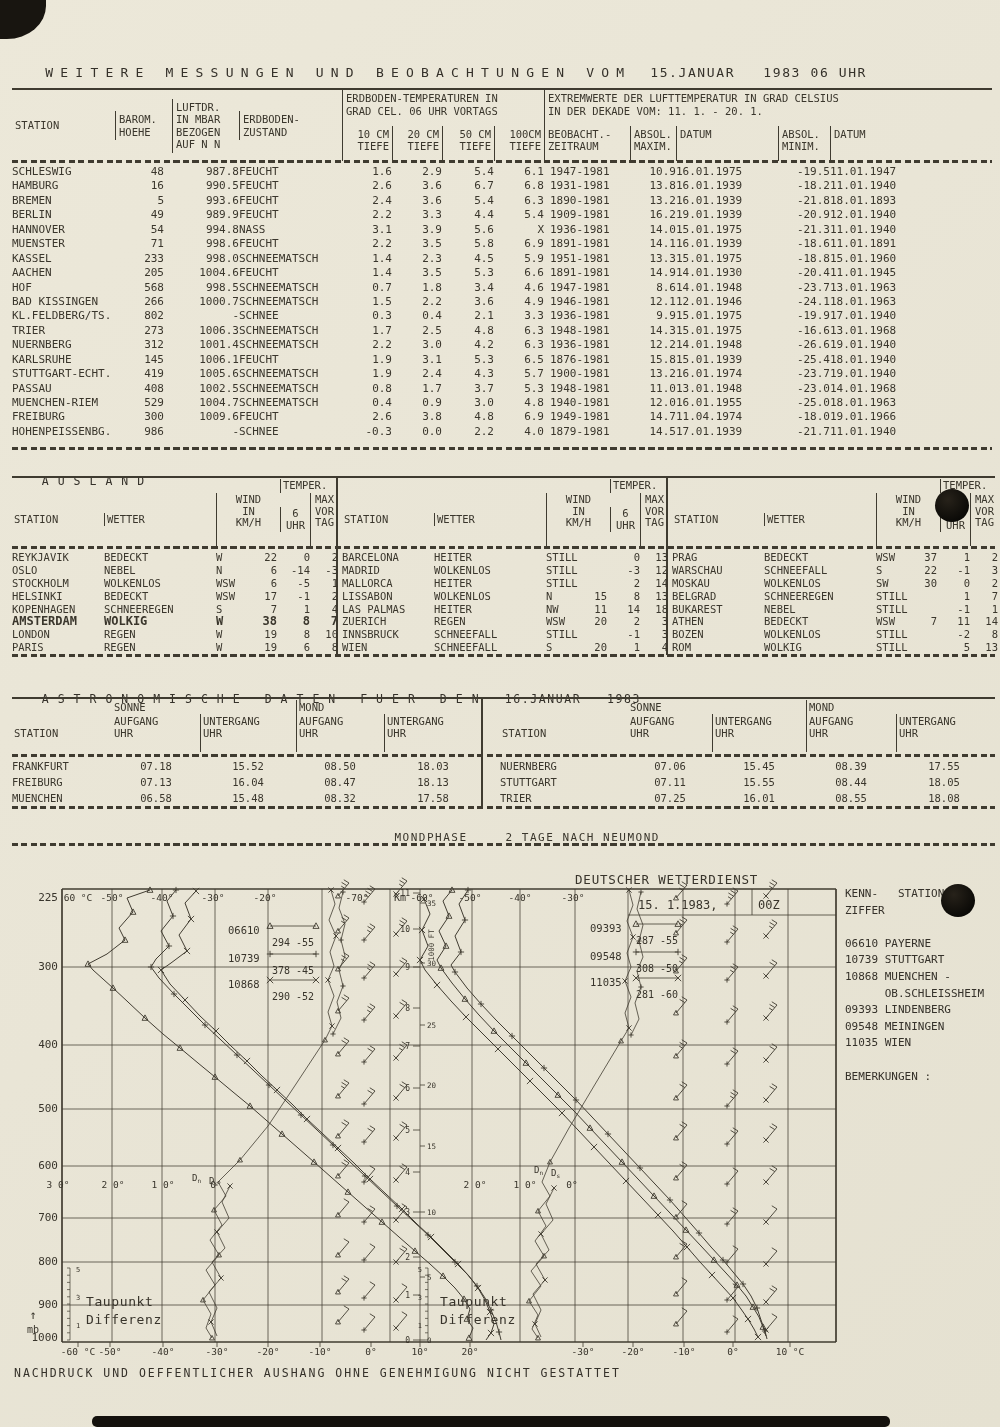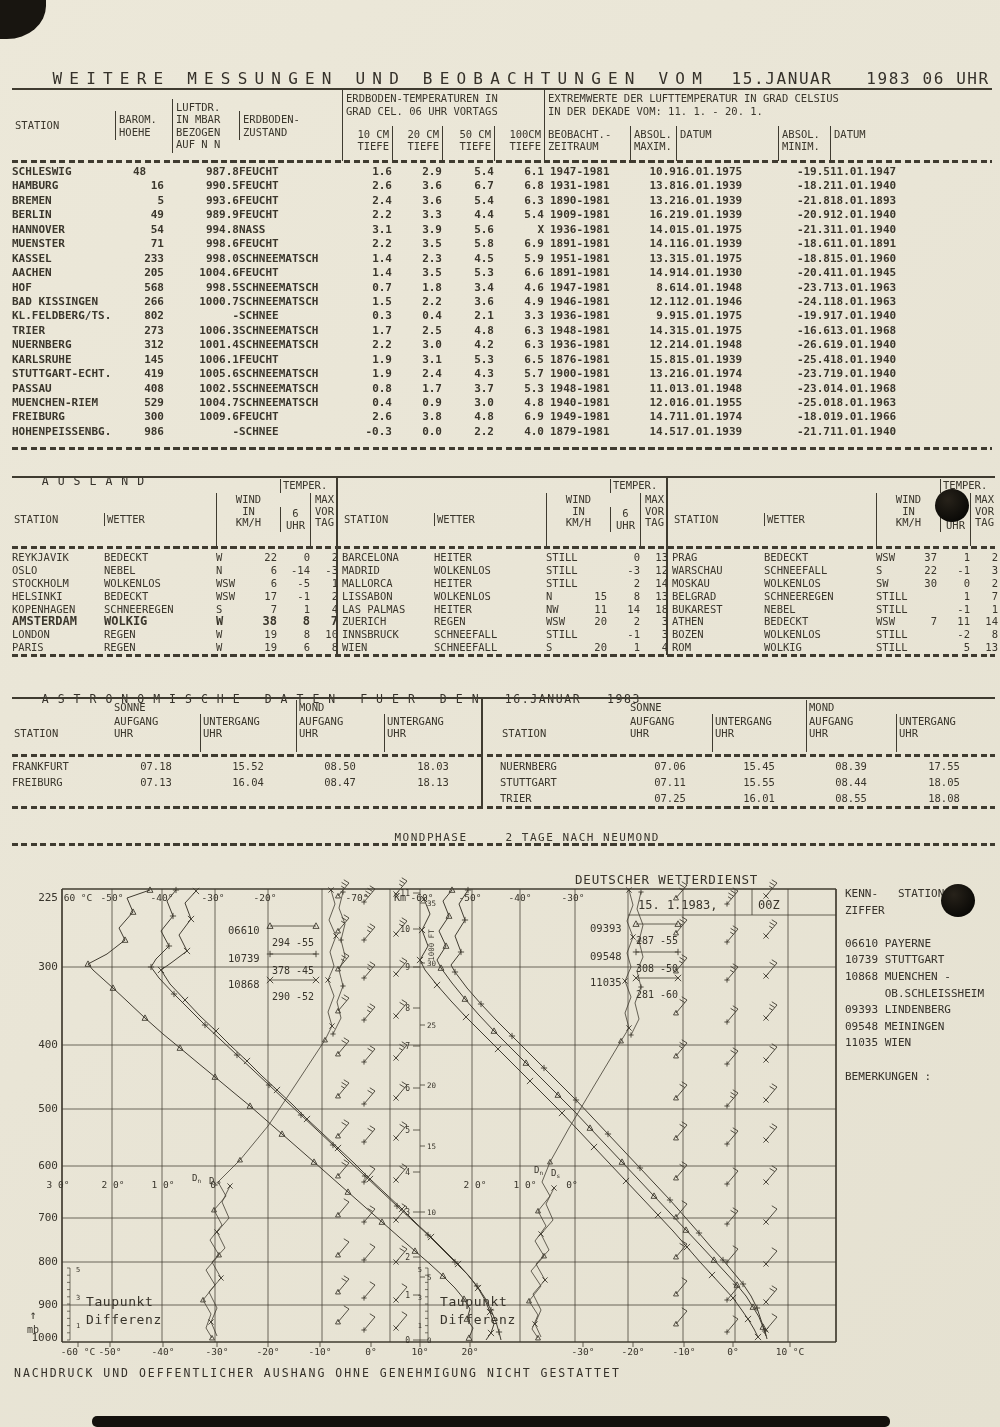--- a/index.html
+++ b/index.html
@@ -1,34 +1,34 @@
 <!DOCTYPE html>
 <html><head>
 <meta charset="utf-8">
 <style>
   html,body{margin:0;padding:0;background:#b8b4a4;}
   .page{position:relative;width:1000px;height:1427px;margin:0 auto;overflow:hidden;
         background:linear-gradient(135deg,#ece8d9 0%,#e9e5d6 45%,#e5e1d1 100%);
         font-family:"DejaVu Sans Mono","Liberation Mono",monospace;color:#3a362c;}
   .abs{position:absolute;}
-  .title{position:absolute;left:14px;font-size:16px;white-space:pre;color:#35312a;}
+  .title{position:absolute;left:14px;font-size:13px;white-space:pre;color:#35312a;}
   .sp{letter-spacing:7.2px;}
   .sp-a{letter-spacing:9px;}
   .sp-m{letter-spacing:10.5px;}
   .dt{letter-spacing:1.6px;white-space:pre;}
   .hline{position:absolute;background:#3f3b30;height:2.2px;}
   .vsep{position:absolute;background:#3f3b30;width:1.6px;}
   .dashline{position:absolute;height:2.8px;background:repeating-linear-gradient(90deg,#3f3b30 0 6px,rgba(0,0,0,0) 6px 9.5px);}
   
   .mgrid{display:grid;grid-template-columns:103px 57px 67px 103px 50px 50px 52px 50px 86px 46px 102px 52px 100px;}
   .mhead{position:absolute;left:12px;top:90px;width:980px;height:71px;font-size:10.5px;line-height:12.5px;}
   .mhead .cell{white-space:pre-line;padding:2px 3px;}
   .bl{border-left:1.6px solid #3f3b30;}
   .mrows{position:absolute;left:12px;top:165px;width:980px;font-size:11px;}
-  .mrow{height:14.45px;line-height:14.45px;white-space:nowrap;font-weight:bold;}
+  .mrow{height:14.45px;line-height:14.45px;white-space:nowrap;}
   .mrow span{display:inline-block;overflow:visible;}
   .num{text-align:right;}
   .ctr{text-align:center;}
   
   .agrid{display:grid;grid-template-columns:92px 112px 64px 30px 28px;}
   .agroup{position:absolute;top:479px;width:326px;font-size:10.5px;}
   .ahead{height:67px;line-height:11.5px;}
   .ahead .cell{white-space:pre-line;padding:1px 2px;}
   .arows{position:absolute;top:72px;left:0;right:0;font-size:10.5px;}
   .arow{height:12.9px;line-height:12.9px;white-space:nowrap;}
@@ -90,21 +90,21 @@
 MAXIM.</div>
     <div class="cell bl">DATUM</div>
     <div class="cell bl">ABSOL.
 MINIM.</div>
     <div class="cell bl">DATUM</div>
   </div>
   <div class="dashline" style="left:12px;top:160px;width:980px"></div>
   <div class="mrows" id="main-rows">
       <div class="mrow mgrid">
         <span>SCHLESWIG</span>
-        <span class="num" style="padding-right: 8px; text-align: center;">48</span>
+        <span class="num" style="padding-right: 8px;">48</span>
         <span class="num">987.8</span>
         <span>FEUCHT</span>
         <span class="num">1.6</span>
         <span class="num">2.9</span>
         <span class="num">5.4</span>
         <span class="num">6.1</span>
         <span style="padding-left: 6px;">1947-1981</span>
         <span class="num">10.9</span>
         <span>16.01.1975</span>
         <span class="num">-19.5</span>
@@ -354,21 +354,21 @@
         <span>FREIBURG</span>
         <span class="num" style="padding-right: 8px;">300</span>
         <span class="num">1009.6</span>
         <span>FEUCHT</span>
         <span class="num">2.6</span>
         <span class="num">3.8</span>
         <span class="num">4.8</span>
         <span class="num">6.9</span>
         <span style="padding-left: 6px;">1949-1981</span>
         <span class="num">14.7</span>
-        <span>11.01.1974</span>
+        <span>11.04.1974</span>
         <span class="num">-18.0</span>
         <span>19.01.1966</span>
       </div>
       <div class="mrow mgrid">
         <span>HOHENPEISSENBG.</span>
         <span class="num" style="padding-right: 8px;">986</span>
         <span class="num">-</span>
         <span>SCHNEE</span>
         <span class="num">-0.3</span>
         <span class="num">0.0</span>
@@ -738,20 +738,27 @@
         <span class="ctr">15.52</span>
         <span class="ctr">08.50</span>
         <span class="ctr">18.03</span>
       </div>
       <div class="astrow astgrid-l">
         <span>FREIBURG</span>
         <span class="ctr">07.13</span>
         <span class="ctr">16.04</span>
         <span class="ctr">08.47</span>
         <span class="ctr">18.13</span>
+      </div>
+      <div class="astrow astgrid-l">
+        <span>MUENCHEN</span>
+        <span class="ctr">06.58</span>
+        <span class="ctr">15.48</span>
+        <span class="ctr">08.32</span>
+        <span class="ctr">17.58</span>
       </div>
     </div>
   <div id="astro-right" class="astro-half" style="left:500px;width:492px">
       <div class="asthead">
         <div class="astgrid-r" style="height:14px">
           <div></div>
           <div class="cell" style="grid-column:2/4">SONNE</div>
           <div class="cell bl" style="grid-column:4/6">MOND</div>
         </div>
         <div class="astgrid-r" style="height:38px">

